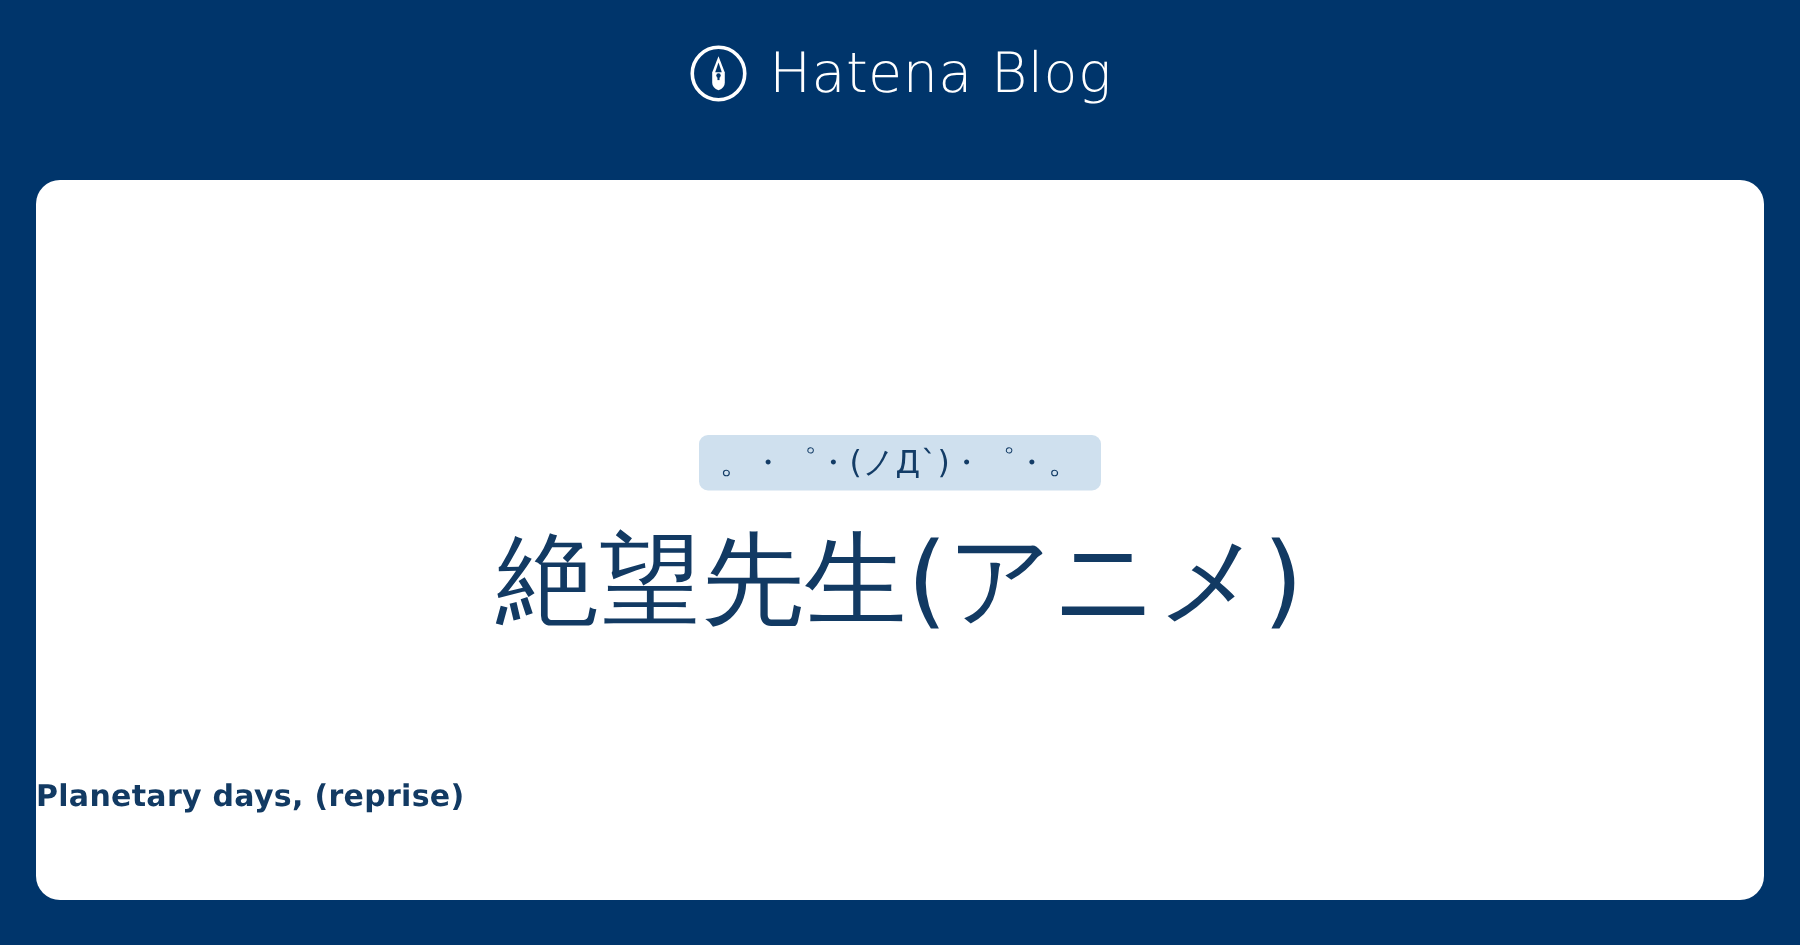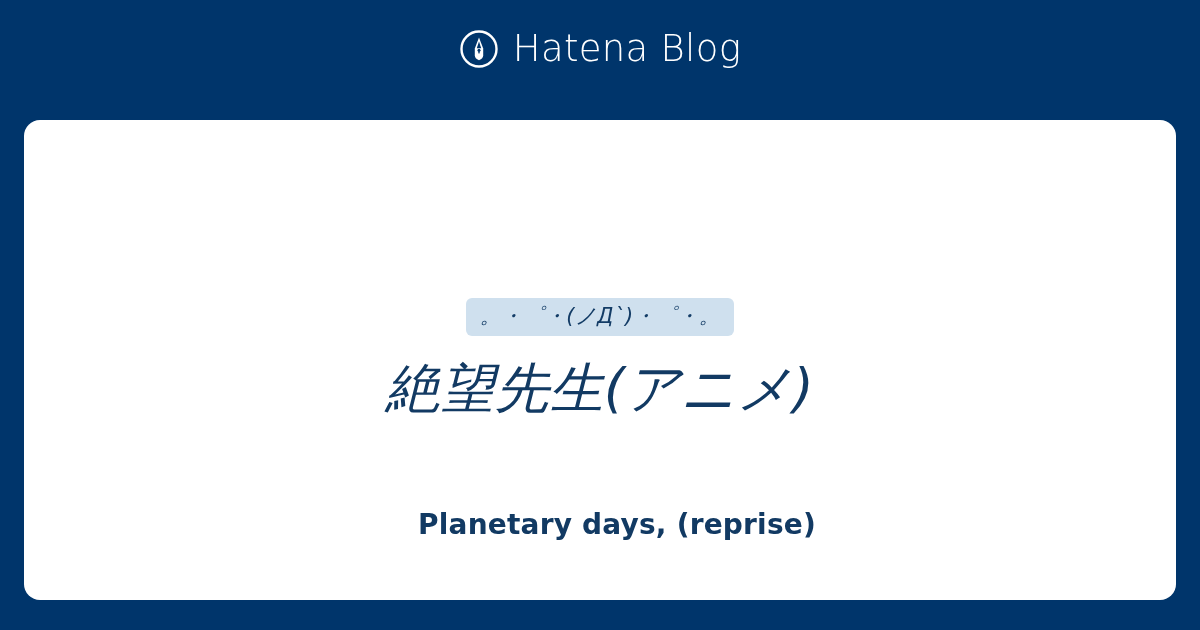--- a/index.html
+++ b/index.html
@@ -70,57 +70,55 @@
   .entry-body {
     position: absolute;
     left: 0;
     top: 0;
     width: 100%;
     height: 100%;
     display: flex;
     flex-direction: column;
     align-items: center;
     justify-content: center;
-    font-style: italic;
   }
 
   .entry-category-badge {
     display: inline-block;
     background: #cfe0ee;
     color: #133c66;
     border-radius: 6px;
     padding: 6px 14px 7px 14px;
     font-size: 21px;
     line-height: 1.15;
     letter-spacing: 0.5px;
     white-space: nowrap;
     font-weight: 400;
     font-family: "DejaVu Sans", "Liberation Sans", sans-serif;
   }
 
   .entry-title {
     margin: 20px 0 0 0;
     color: #123a63;
-    font-size: 54px;
+    font-size: 68px;
     line-height: 1.22;
     font-weight: 400;
     letter-spacing: 0.5px;
     text-align: center;
     white-space: nowrap;
     font-family: "DejaVu Sans", "Liberation Sans", sans-serif;
   }
 
   .entry-blog-name {
     position: absolute;
-    left: 17px;
+    left: 0;
     bottom: 58px;
     width: 100%;
-    text-align: center;
     color: #123a63;
-    font-size: 28px;
+    font-size: 20px;
     line-height: 1.2;
     font-weight: bold;
     letter-spacing: 0.2px;
     white-space: nowrap;
     font-family: "DejaVu Sans", "Liberation Sans", sans-serif;
   }
 </style>
 </head>
 <body>
 

